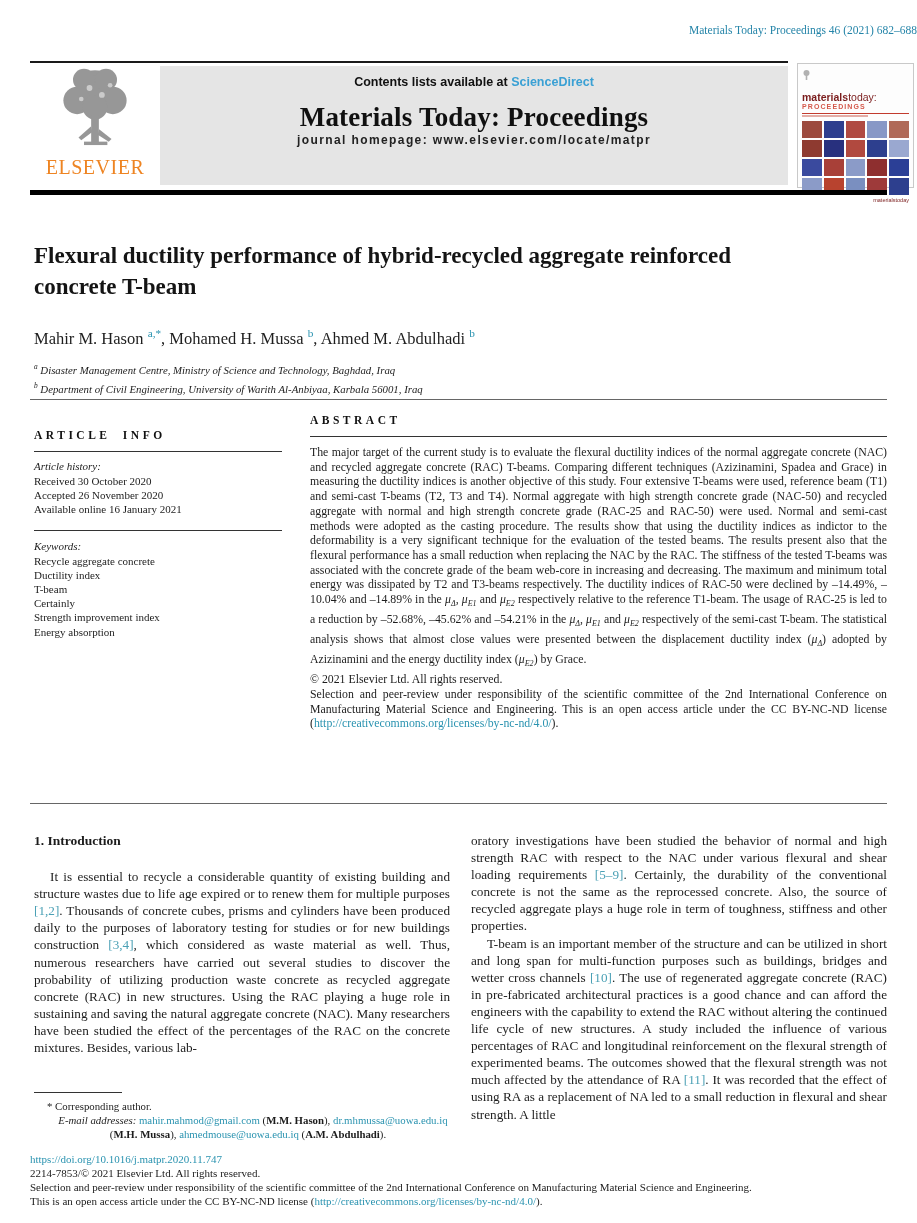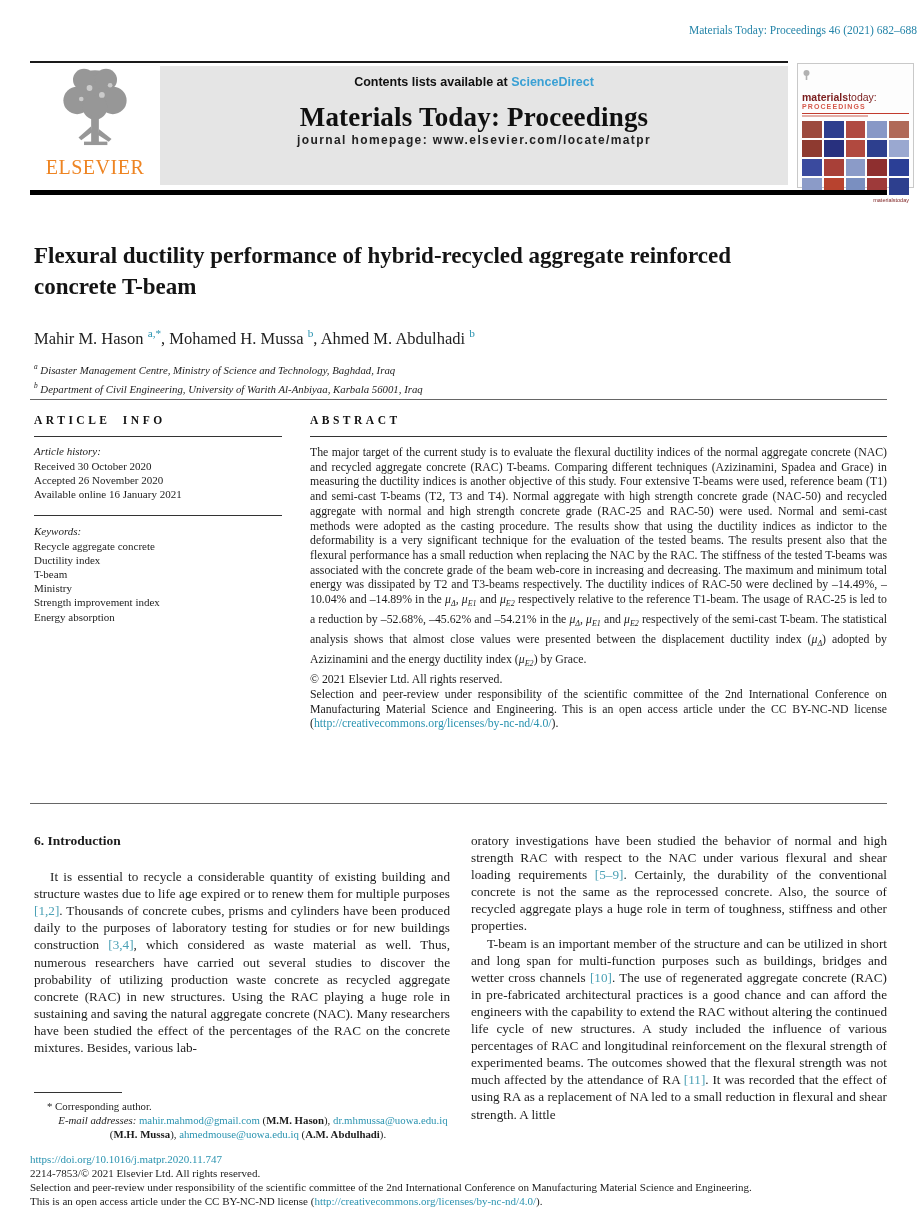--- a/index.html
+++ b/index.html
@@ -37,21 +37,21 @@
   
   .title{position:absolute;left:34px;top:241px;width:778px;font-size:23px;line-height:30.5px;
          font-weight:600;color:#141414;}
   .authors{position:absolute;left:34px;top:327px;font-size:16.5px;color:#1e1e1e;}
   .affils{position:absolute;left:34px;top:359px;font-size:10.8px;font-style:italic;line-height:15px;color:#222;}
 
   .rule-mid1{position:absolute;left:30px;top:399px;width:857px;height:1px;background:#666;}
   .rule-mid2{position:absolute;left:30px;top:803px;width:857px;height:1px;background:#666;}
 
   
-  .info-col{position:absolute;left:34px;top:414px;width:252px;}
+  .info-col{position:absolute;left:34px;top:429px;width:252px;}
   .block-head{font-size:11.5px;font-weight:700;letter-spacing:3.5px;word-spacing:6px;color:#111;}
   .info-rule{border-top:1px solid #333;margin:10px 0 8px;width:248px;}
   .lab{font-style:italic;font-size:11px;margin-bottom:2px;}
   .info-line{font-size:11px;line-height:14.2px;}
   .info-rule2{border-top:1px solid #333;margin:13px 0 9px;width:248px;}
 
   
   .abs-col{position:absolute;left:310px;top:414px;width:577px;}
   .abs-rule{border-top:1px solid #333;margin:10px 0 8px;width:100%;}
   .abs-body{font-size:11.8px;line-height:14.7px;text-align:justify;color:#1d1d1d;}
@@ -179,38 +179,38 @@
     <div class="info-rule"></div>
     <div class="lab">Article history:</div>
     <div class="info-line">Received 30 October 2020</div>
     <div class="info-line">Accepted 26 November 2020</div>
     <div class="info-line">Available online 16 January 2021</div>
     <div class="info-rule2"></div>
     <div class="lab">Keywords:</div>
     <div class="info-line">Recycle aggregate concrete</div>
     <div class="info-line">Ductility index</div>
     <div class="info-line">T-beam</div>
-    <div class="info-line">Ministry</div>
+    <div class="info-line">Certainly</div>
     <div class="info-line">Strength improvement index</div>
     <div class="info-line">Energy absorption</div>
   </div>
 
   <div class="abs-col">
     <div class="block-head">ABSTRACT</div>
     <div class="abs-rule"></div>
     <div class="abs-body"><span>The major target of the current study is to evaluate the flexural ductility indices of the normal aggregate concrete (NAC) and recycled aggregate concrete (RAC) T-beams. Comparing different techniques (Azizinamini, Spadea and Grace) in measuring the ductility indices is another objective of this study. Four extensive T-beams were used, reference beam (T1) and semi-cast T-beams (T2, T3 and T4). Normal aggregate with high strength concrete grade (NAC-50) and recycled aggregate with normal and high strength concrete grade (RAC-25 and RAC-50) were used. Normal and semi-cast methods were adopted as the casting procedure. The results show that using the ductility indices as indictor to the deformability is a very significant technique for the evaluation of the tested beams. The results present also that the flexural performance has a small reduction when replacing the NAC by the RAC. The stiffness of the tested T-beams was associated with the concrete grade of the beam web-core in increasing and decreasing. The maximum and minimum total energy was dissipated by T2 and T3-beams respectively. The ductility indices of RAC-50 were declined by –14.49%, –10.04% and –14.89% in the </span><span class="sg-it">μ</span><span class="sg-sub">Δ</span><span>, </span><span class="sg-it">μ</span><span class="sg-sub">E1</span><span> and </span><span class="sg-it">μ</span><span class="sg-sub">E2</span><span> respectively relative to the reference T1-beam. The usage of RAC-25 is led to a reduction by –52.68%, –45.62% and –54.21% in the </span><span class="sg-it">μ</span><span class="sg-sub">Δ</span><span>, </span><span class="sg-it">μ</span><span class="sg-sub">E1</span><span> and </span><span class="sg-it">μ</span><span class="sg-sub">E2</span><span> respectively of the semi-cast T-beam. The statistical analysis shows that almost close values were presented between the displacement ductility index (</span><span class="sg-it">μ</span><span class="sg-sub">Δ</span><span>) adopted by Azizinamini and the energy ductility index (</span><span class="sg-it">μ</span><span class="sg-sub">E2</span><span>) by Grace.</span></div>
     <div class="abs-copy">© 2021 Elsevier Ltd. All rights reserved.</div>
     <div class="abs-sel"><span>Selection and peer-review under responsibility of the scientific committee of the 2nd International Conference on Manufacturing Material Science and Engineering. This is an open access article under the CC BY-NC-ND license (</span><span class="sg-link">http://creativecommons.org/licenses/by-nc-nd/4.0/</span><span>).</span></div>
   </div>
 
   <div class="rule-mid2"></div>
 
   <div class="cols">
     <div class="col">
-      <div class="intro-head">6. Introduction</div>
+      <div class="intro-head">1. Introduction</div>
       <div class="indent"><span>It is essential to recycle a considerable quantity of existing building and structure wastes due to life age expired or to renew them for multiple purposes </span><span class="sg-cite">[1,2]</span><span>. Thousands of concrete cubes, prisms and cylinders have been produced daily to the purposes of laboratory testing for studies or for new buildings construction </span><span class="sg-cite">[3,4]</span><span>, which considered as waste material as well. Thus, numerous researchers have carried out several studies to discover the probability of utilizing production waste concrete as recycled aggregate concrete (RAC) in new structures. Using the RAC playing a huge role in sustaining and saving the natural aggregate concrete (NAC). Many researchers have been studied the effect of the percentages of the RAC on the concrete mixtures. Besides, various lab-</span></div>
     </div>
     <div class="col">
       <div><span>oratory investigations have been studied the behavior of normal and high strength RAC with respect to the NAC under various flexural and shear loading requirements </span><span class="sg-cite">[5–9]</span><span>. Certainly, the durability of the conventional concrete is not the same as the reprocessed concrete. Also, the source of recycled aggregate plays a huge role in term of toughness, stiffness and other properties.</span></div>
       <div class="indent"><span>T-beam is an important member of the structure and can be utilized in short and long span for multi-function purposes such as buildings, bridges and wetter cross channels </span><span class="sg-cite">[10]</span><span>. The use of regenerated aggregate concrete (RAC) in pre-fabricated architectural practices is a good chance and can afford the engineers with the capability to extend the RAC without altering the continued life cycle of new structures. A study included the influence of various percentages of RAC and longitudinal reinforcement on the flexural strength of experimented beams. The outcomes showed that the flexural strength was not much affected by the attendance of RA </span><span class="sg-cite">[11]</span><span>. It was recorded that the effect of using RA as a replacement of NA led to a small reduction in flexural and shear strength. A little</span></div>
     </div>
   </div>
 
   <div class="footnote">
     <div class="fn-rule"></div>

